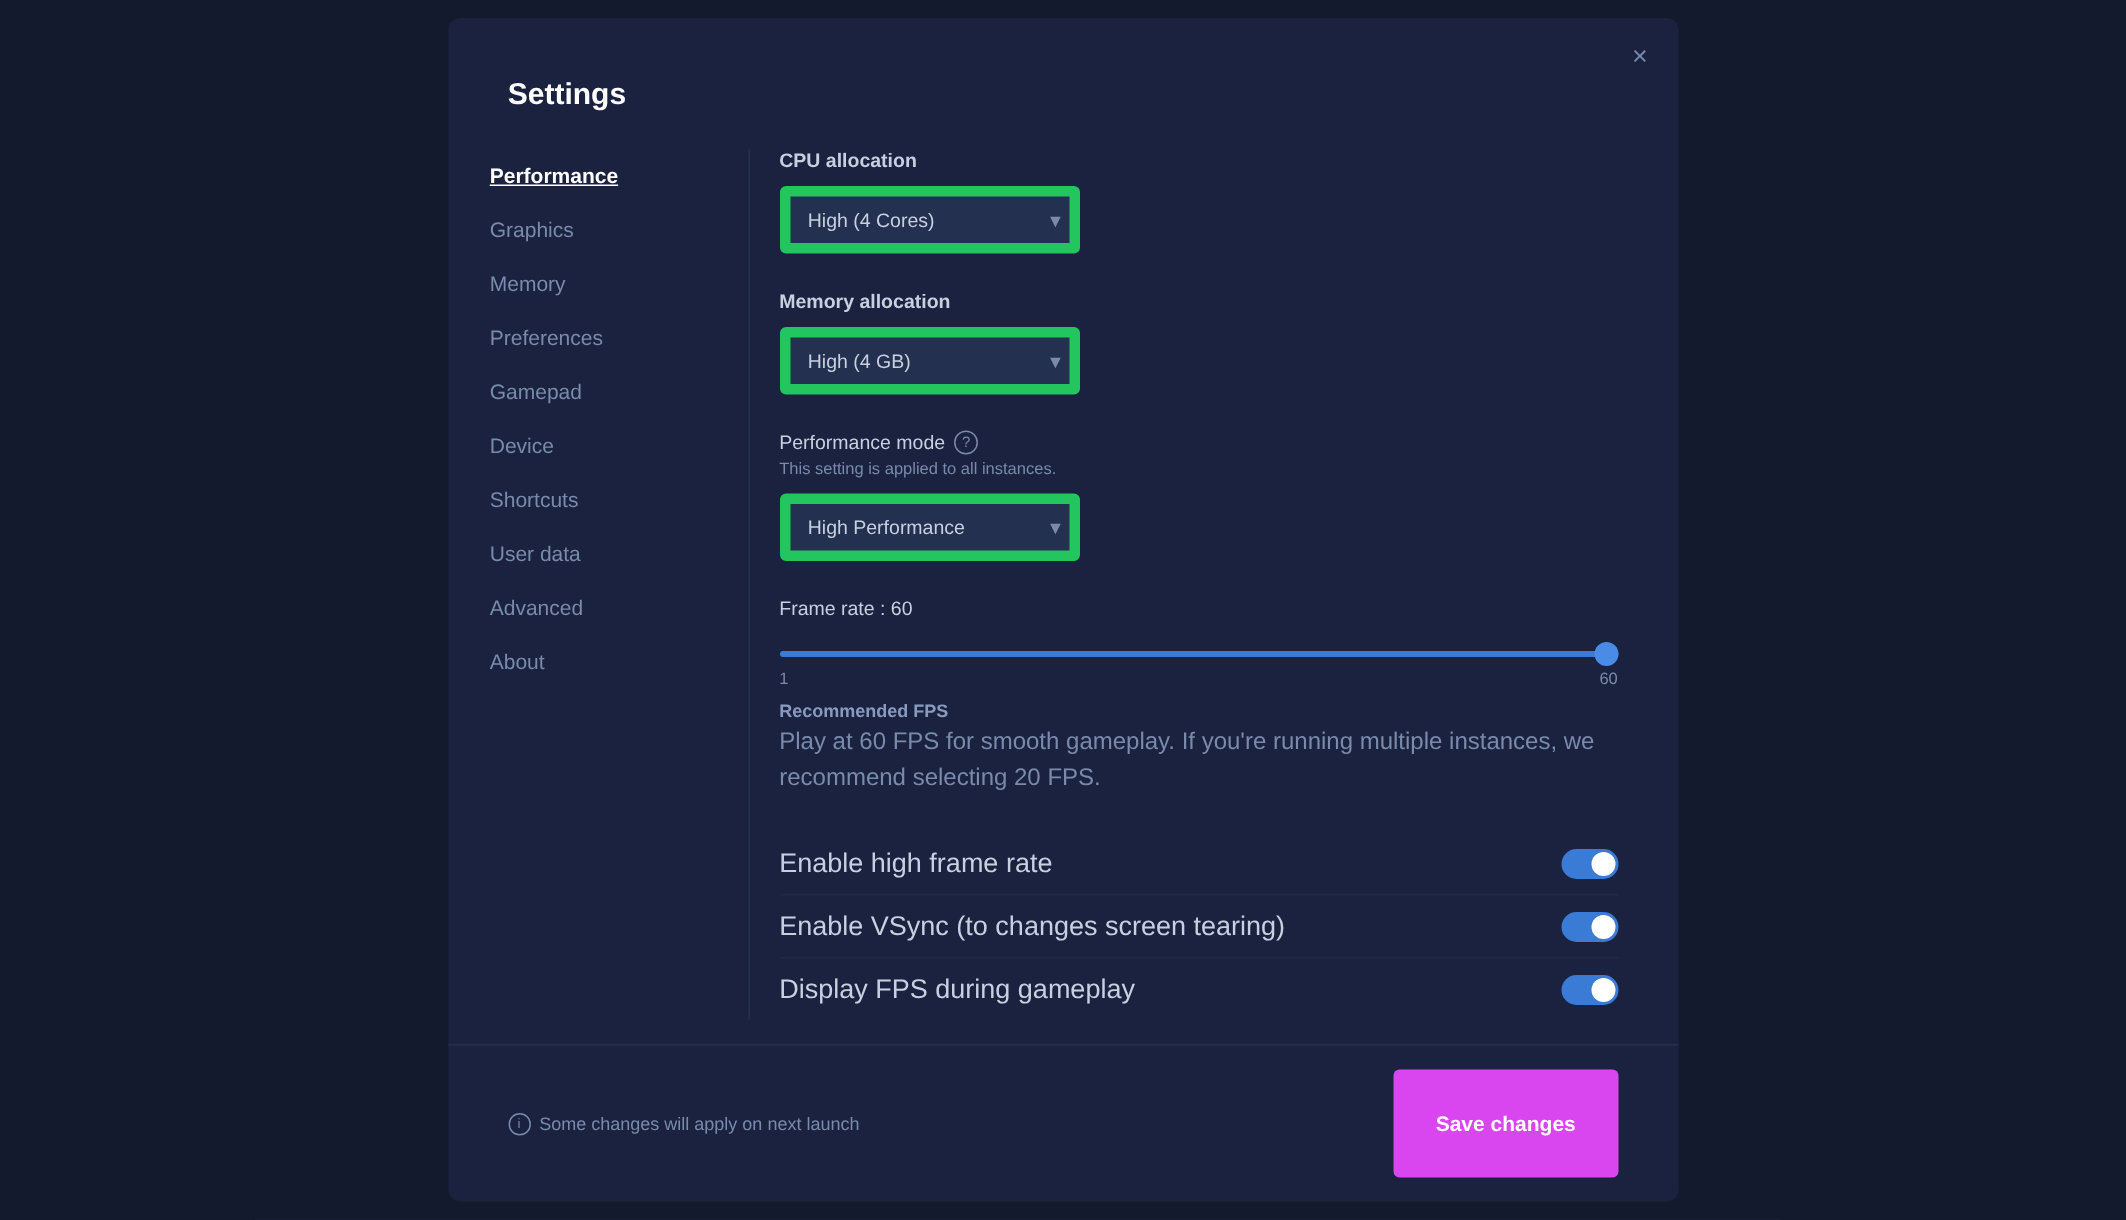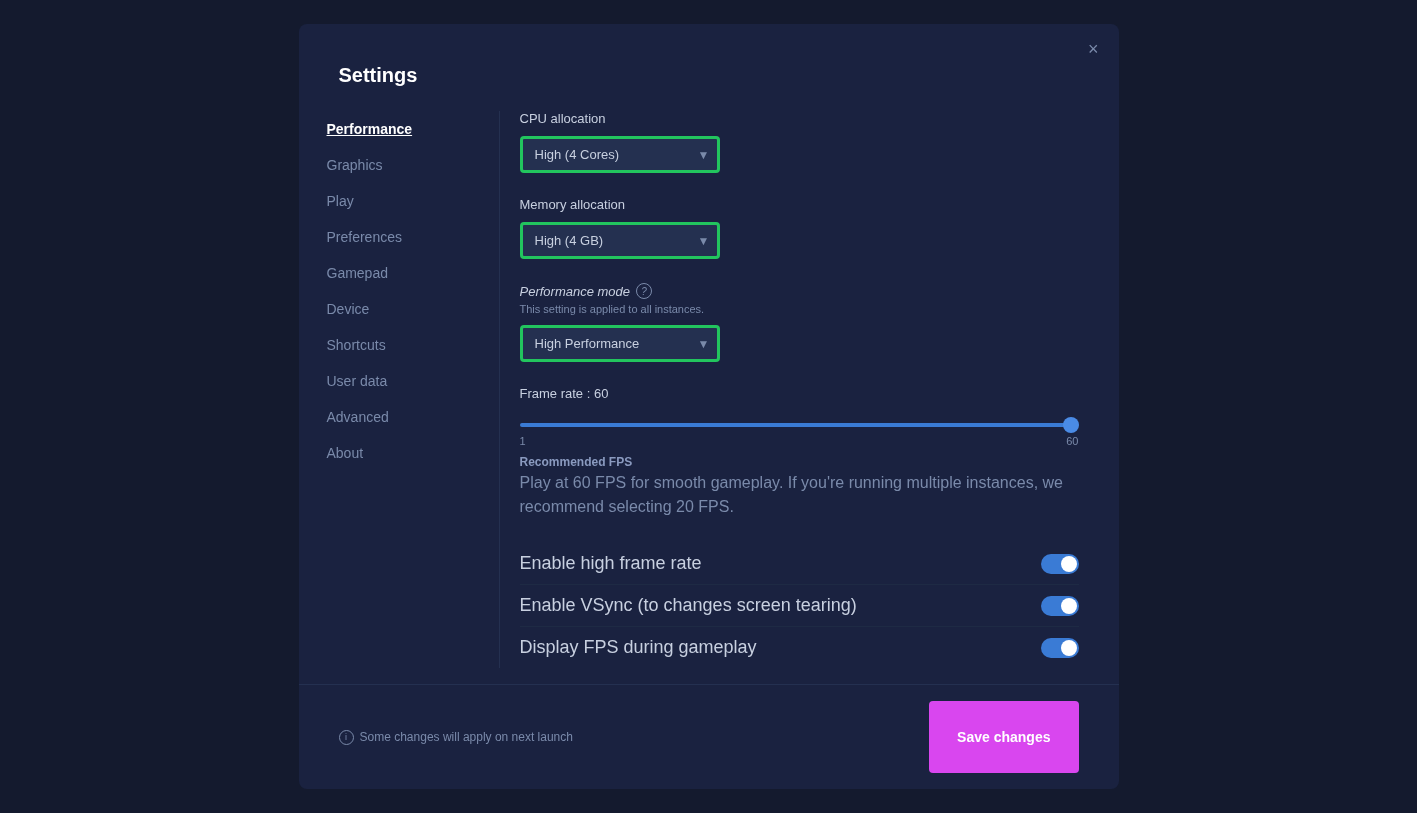--- a/index.html
+++ b/index.html
@@ -79,55 +79,54 @@
       background: #3a4a6a;
       border-radius: 3px;
     }
     .section {
       margin-bottom: 24px;
     }
     .section-label {
       font-size: 13px;
       color: #c8d0e0;
       margin-bottom: 10px;
-      font-weight: 400;
+      font-weight: 700;
     }
     .select-wrapper {
       position: relative;
       display: inline-block;
       width: 200px;
     }
     .select-box {
       background: #243050;
-      border: 3px solid #22c55e;
+      border: 7px solid #22c55e;
       border-radius: 4px;
       color: #c8d0e0;
       font-size: 13px;
       padding: 8px 32px 8px 12px;
       appearance: none;
       width: 100%;
       cursor: pointer;
     }
     .select-arrow {
       position: absolute;
       right: 10px;
       top: 50%;
       transform: translateY(-50%);
       pointer-events: none;
       color: #7a8aaa;
       font-size: 12px;
     }
     .performance-mode-label {
       display: flex;
-      align-items: flex-end;
+      align-items: flex-start;
       gap: 6px;
       font-size: 13px;
       color: #c8d0e0;
       margin-bottom: 4px;
-      font-style: italic;
     }
     .help-icon {
       display: inline-flex;
       align-items: center;
       justify-content: center;
       width: 16px;
       height: 16px;
       border: 1px solid #7a8aaa;
       border-radius: 50%;
       font-size: 10px;
@@ -269,21 +268,21 @@
 <div class="dialog">
   <button class="close-btn">×</button>
   <div class="dialog-title">Settings</div>
 
   <div class="dialog-body">
 
     <div class="sidebar">
       <div id="sidebar-items">
           <div class="sidebar-item active">Performance</div>
           <div class="sidebar-item">Graphics</div>
-          <div class="sidebar-item">Play</div>
+          <div class="sidebar-item">Memory</div>
           <div class="sidebar-item">Preferences</div>
           <div class="sidebar-item">Gamepad</div>
           <div class="sidebar-item">Device</div>
           <div class="sidebar-item">Shortcuts</div>
           <div class="sidebar-item">User data</div>
           <div class="sidebar-item">Advanced</div>
           <div class="sidebar-item">About</div>
         </div>
     </div>
 

